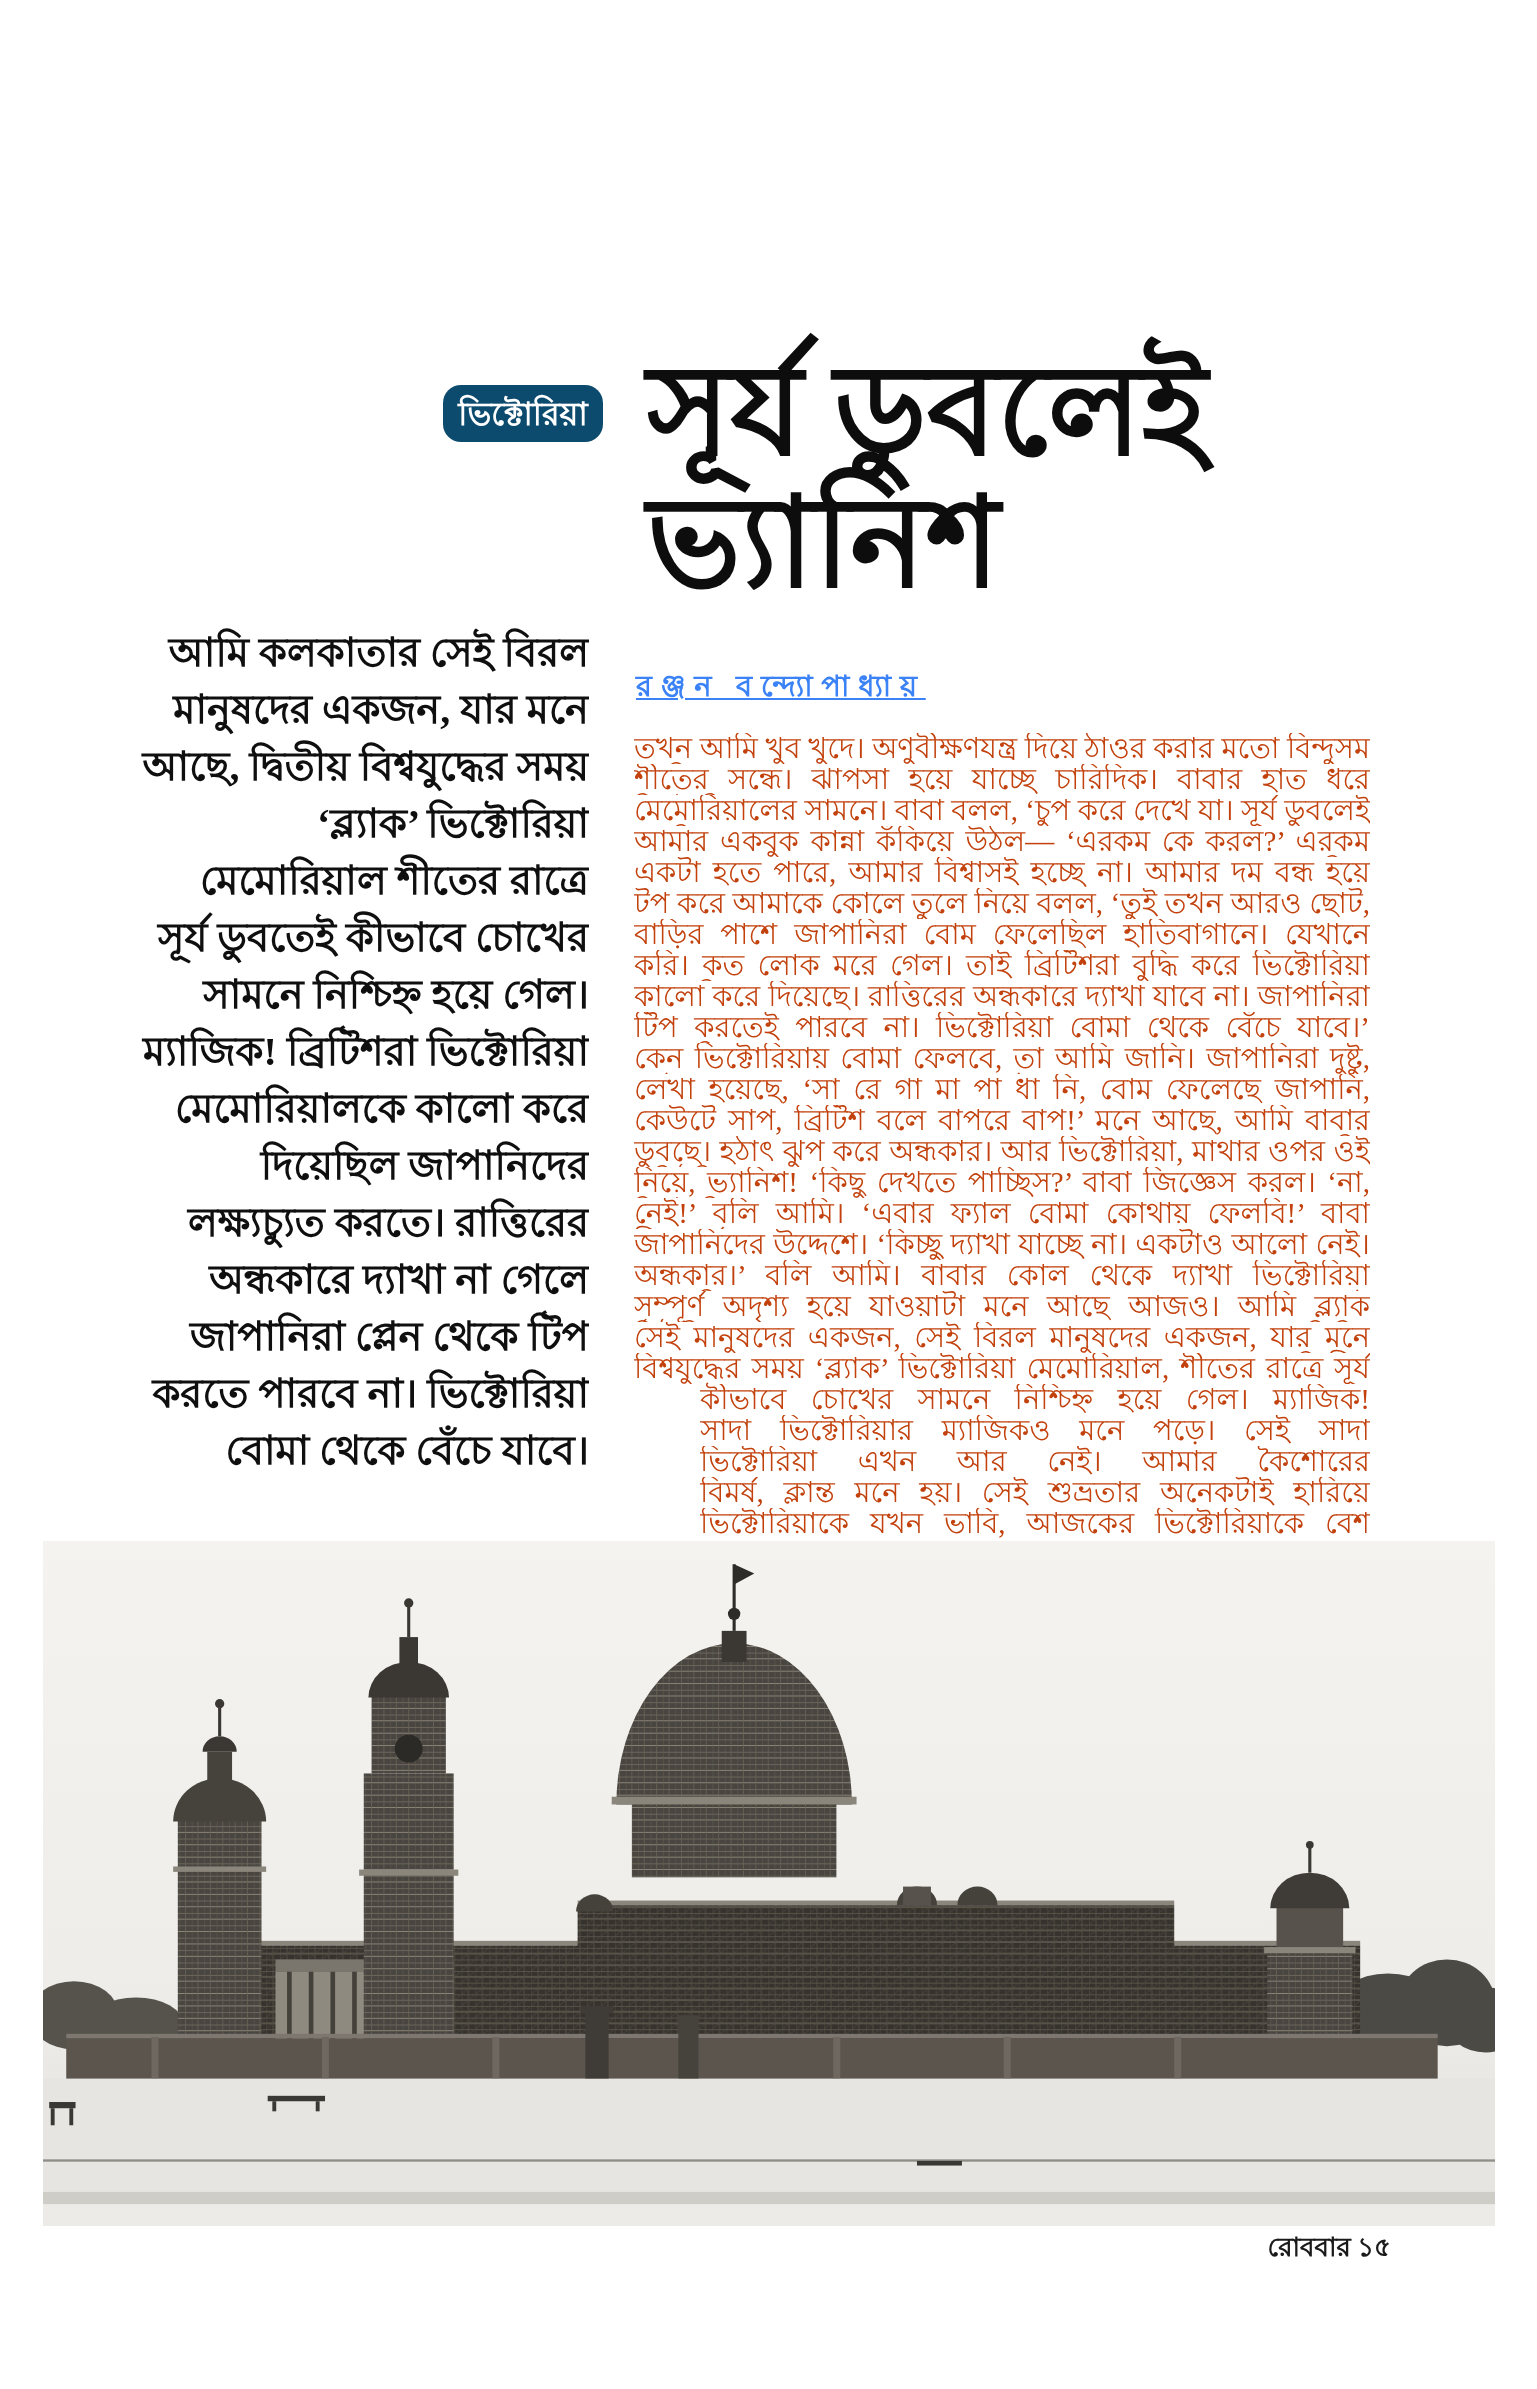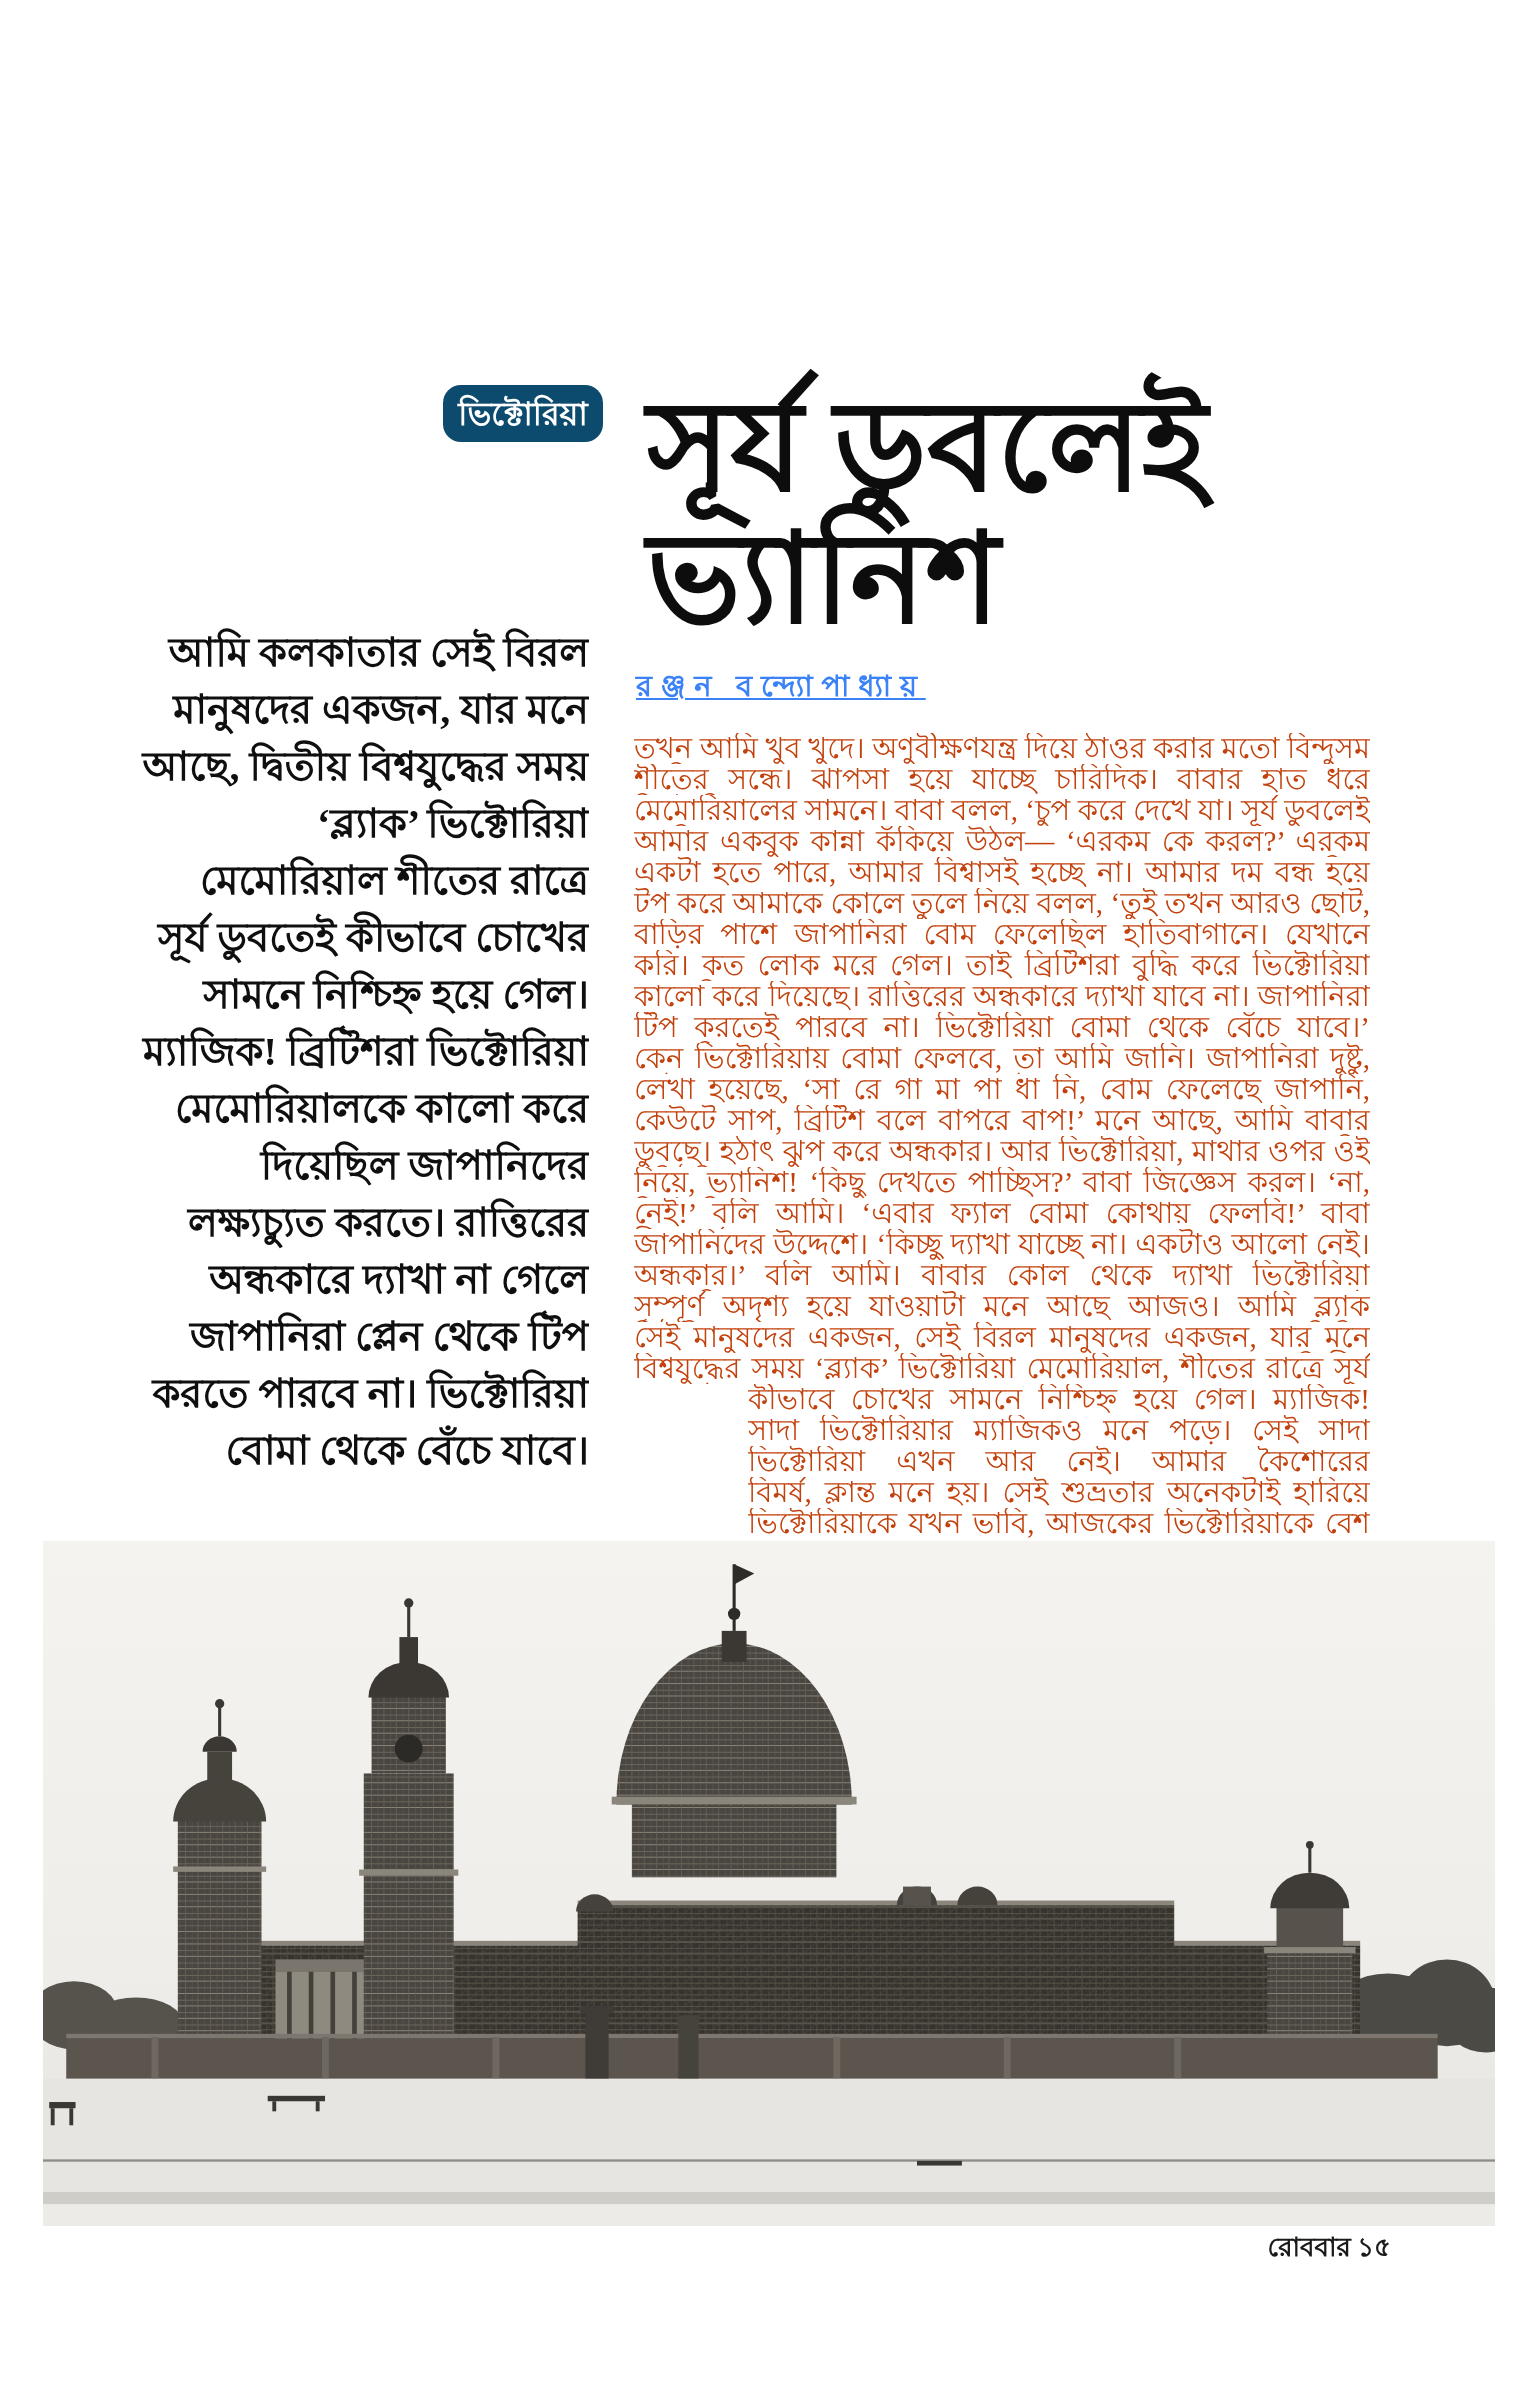--- a/index.html
+++ b/index.html
@@ -9,39 +9,38 @@
   }
   .tag{
     position:absolute;left:443px;top:385px;width:160px;height:57px;
     display:flex;align-items:center;justify-content:center;
     color:#ffffff;font-size:32px;font-weight:700;line-height:1;
   }
   .headline{
     position:absolute;left:647px;top:346px;width:868px;
     font-size:126px;line-height:132px;font-weight:700;color:#0d0d0d;
     white-space:nowrap;
-    margin-top:36px;
   }
   .headline span{display:block;}
   .byline{
     position:absolute;left:636px;top:663px;
     font-size:29px;font-weight:700;letter-spacing:0.30em;white-space:nowrap;color:#3b82f6;text-decoration:underline;
   }
   .pullquote{
     position:absolute;left:121px;top:624px;width:468px;
     font-size:40px;font-weight:700;line-height:57px;text-align:right;color:#0f0f0f;
     z-index:3;
   }
   .pq-line{height:57px;overflow:hidden;}
   .body-col{
     position:absolute;left:634px;top:733px;width:736px;
     font-size:29px;line-height:31px;color:#c2410c;z-index:3;
   }
   .body-line{height:31px;overflow:hidden;text-align:justify;text-align-last:justify;}
-  .body-indent .body-line{margin-left:114px;}
+  .body-indent .body-line{margin-left:66px;}
   .photo{
     position:absolute;left:43px;top:1541px;width:1452px;height:685px;z-index:1;
   }
   .footer{
     position:absolute;top:2227px;right:147px;
     font-size:26px;font-weight:700;color:#1a1a1a;z-index:4;
   }
 </style>
 </head>
 <body>

